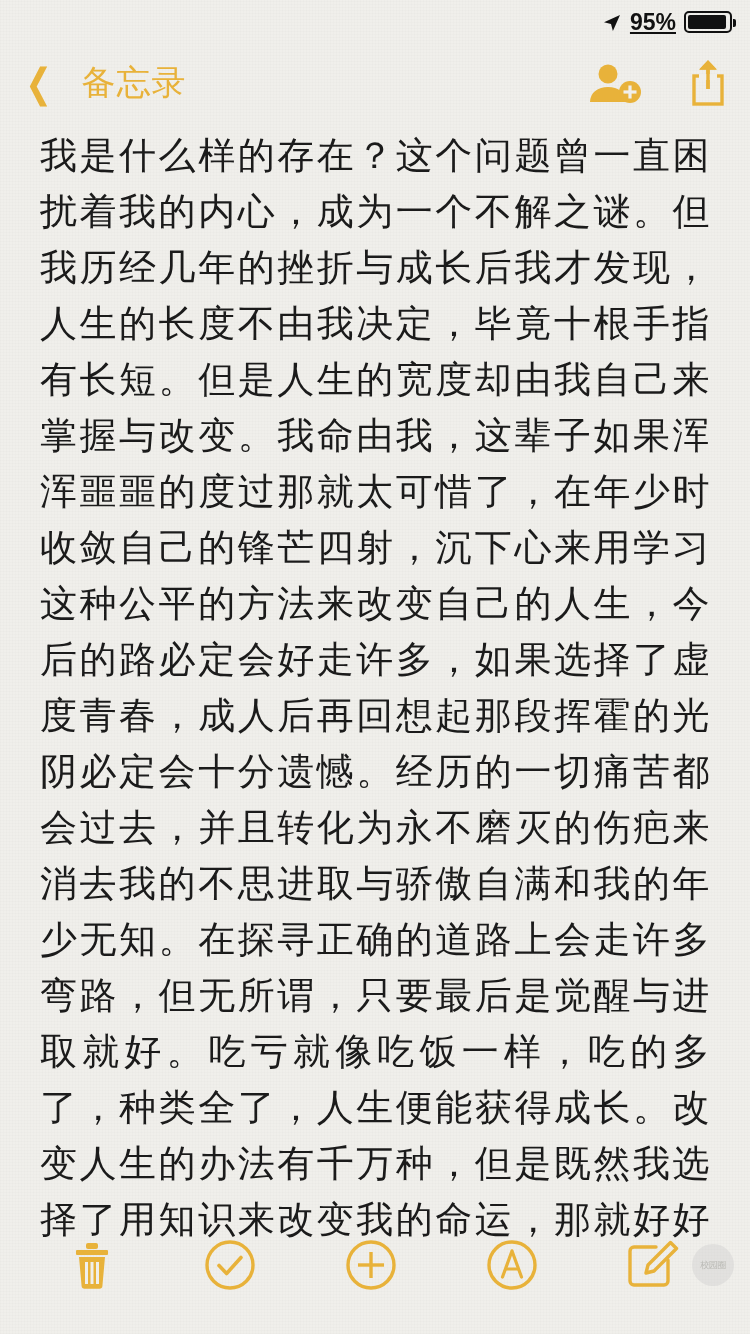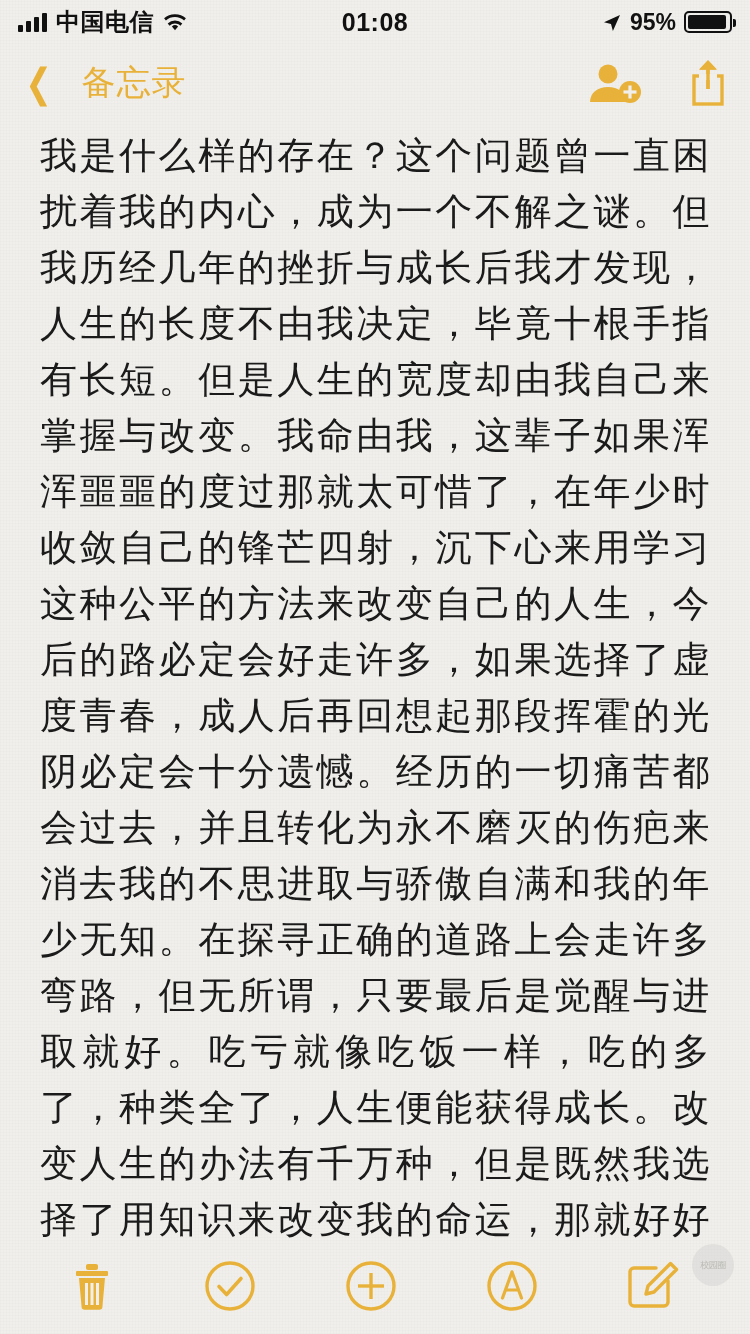--- a/index.html
+++ b/index.html
@@ -67,20 +67,21 @@
     font-size: 25px;
     font-weight: bold;
     letter-spacing: 0.5px;
     pointer-events: none;
   }
   .status-right {
     margin-left: auto;
     display: flex;
     align-items: center;
     gap: 8px;
+    text-decoration: underline;
   }
   .loc-icon { width: 20px; height: 20px; display: inline-block; }
   .battery-pct { font-size: 23px; font-weight: bold; }
   .battery {
     width: 48px; height: 22px;
     border: 2px solid #111;
     border-radius: 5px;
     position: relative;
     padding: 2px;
   }
@@ -156,21 +157,21 @@
     letter-spacing: 0.5px;
     white-space: pre-wrap;
     word-break: break-all;
   }
 
   
   .toolbar {
     flex: 0 0 96px;
     height: 96px;
     display: flex;
-    align-items: center;
+    align-items: flex-start;
     justify-content: space-around;
     padding: 0 24px;
     position: relative;
   }
   .toolbar .icon-btn svg { display: block; }
   .wm {
     position: absolute;
     right: 16px;
     top: 6px;
     width: 42px; height: 42px;
@@ -185,37 +186,20 @@
     line-height: 10px;
     letter-spacing: -0.5px;
   }
 </style>
 </head>
 <body>
 
 <div id="app">
 
   <div class="status-bar">
-    <div class="status-left">
-      <span class="signal-bars">
-        <i></i>
-          <i></i>
-          <i></i>
-          <i></i>
-      </span>
-      <span class="carrier">中国电信</span>
-      <span class="wifi-icon">
-        <svg width="24" height="20" viewBox="0 0 24 20" aria-hidden="true">
-          <path d="M12 17.2l3.1-3.8a4.6 4.6 0 0 0-6.2 0z" fill="#111"></path>
-          <path d="M12 10.6c2.1 0 4 .8 5.4 2.1l1.9-2.3A11 11 0 0 0 12 7.4a11 11 0 0 0-7.3 3l1.9 2.3A7.8 7.8 0 0 1 12 10.6z" fill="#111"></path>
-          <path d="M12 4.1c3.5 0 6.7 1.3 9.1 3.4l1.8-2.2A16 16 0 0 0 12 1.2 16 16 0 0 0 1.1 5.3l1.8 2.2A13.6 13.6 0 0 1 12 4.1z" fill="#111"></path>
-        </svg>
-      </span>
-    </div>
-    <div class="status-center">01:08</div>
     <div class="status-right">
       <span class="loc-icon">
         <svg width="20" height="20" viewBox="0 0 20 20" aria-hidden="true">
           <path d="M18 2L2 9.2l7 1.9 1.9 7z" fill="#111"></path>
         </svg>
       </span>
       <span class="battery-pct">95%</span>
       <span class="battery">
           <span style="width:95%"></span>
         </span>

